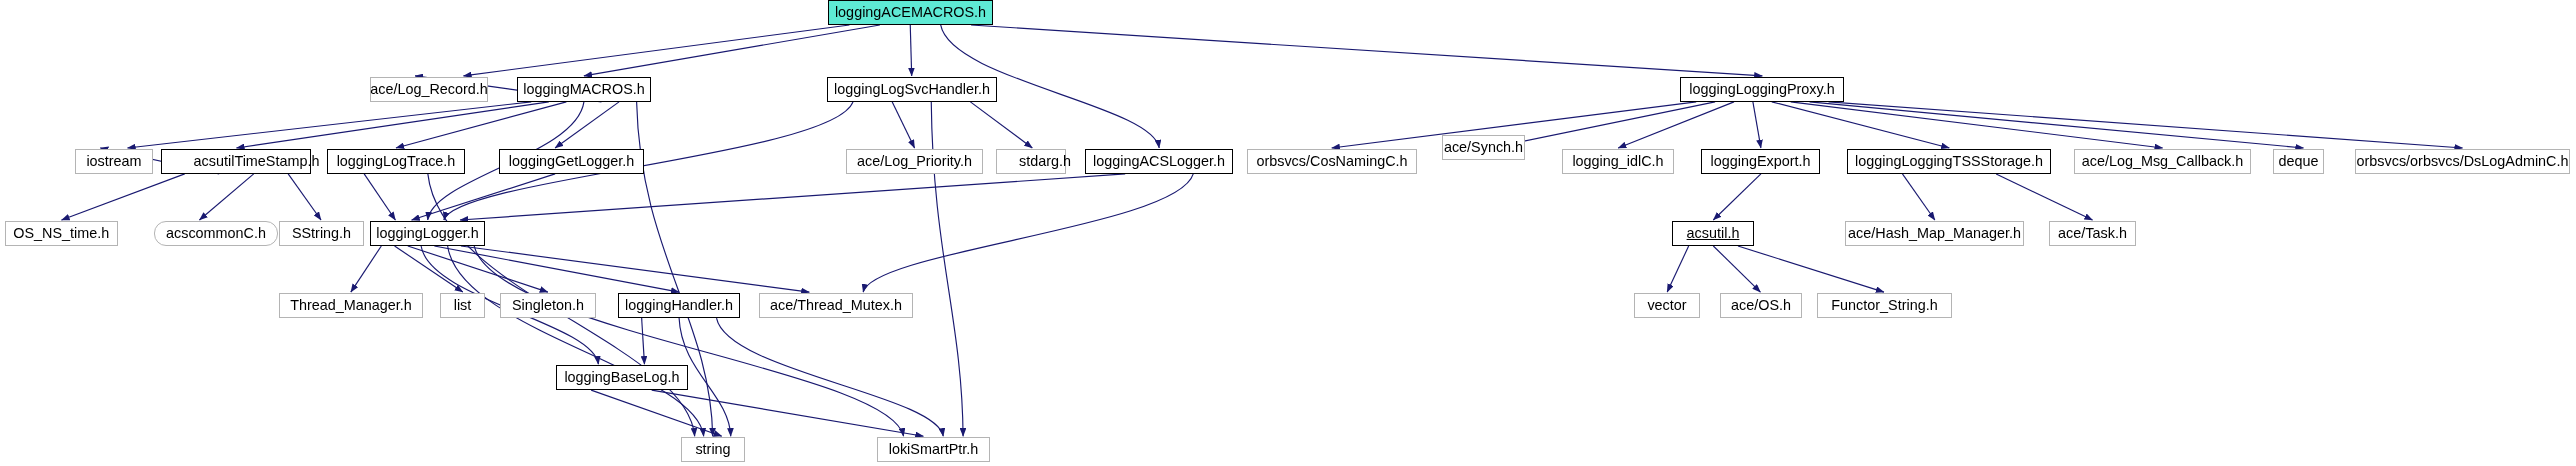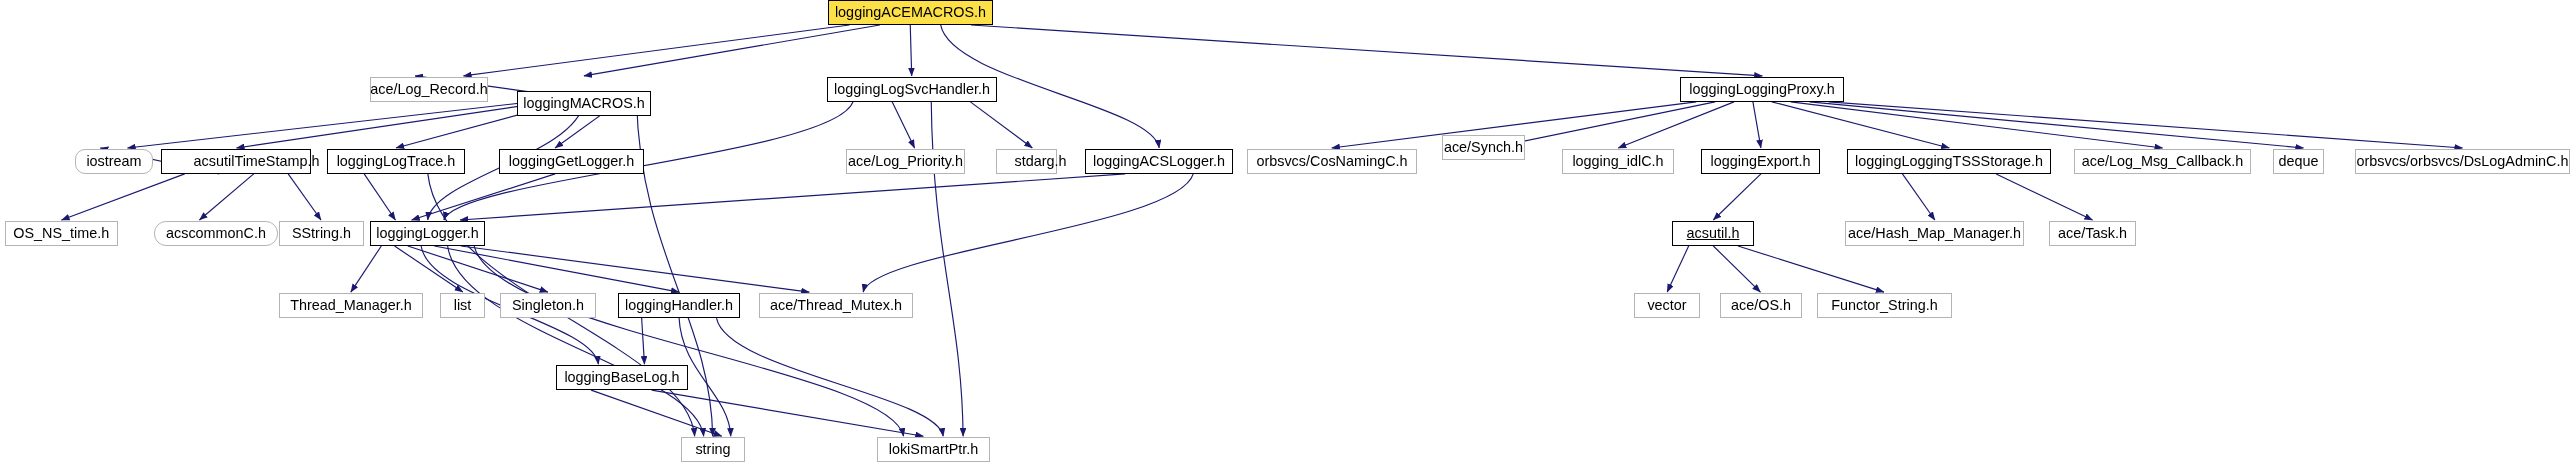--- a/index.html
+++ b/index.html
@@ -37,21 +37,21 @@
     background: #ffffff;
     border: 1px solid #b4b4b4;
     height: 25px;
     letter-spacing: 0px;
   }
   .node.strong {
     border: 1.9px solid #000000;
   }
   .node.root {
     border: 1.9px solid #000000;
-    background: #fde047;
+    background: #5eead4;
   }
   .node-label {
     display: block;
     padding: 0 6.7px;
   }
 </style>
 </head>
 <body>
 
 <div id="graph-canvas">
@@ -113,45 +113,45 @@
       <path d="M1756.8333333333333,256 L1734.5,304" fill="none" stroke="#191970" stroke-width="1.2" marker-end="url(#arrowhead)"></path>
       <path d="M1782.5,256 L1831.5,304" fill="none" stroke="#191970" stroke-width="1.2" marker-end="url(#arrowhead)"></path>
       <path d="M1808.1666666666667,256 L1960,304" fill="none" stroke="#191970" stroke-width="1.2" marker-end="url(#arrowhead)"></path>
     </svg>
 <div class="node root" style="left: 828px; top: 0px; width: 165px;">
       <span class="node-label">loggingACEMACROS.h</span>
     </div>
     <div class="node" style="left: 370px; top: 77px; width: 118px;">
       <span class="node-label">ace/Log_Record.h</span>
     </div>
-    <div class="node strong" style="left: 517px; top: 91px; width: 134px;">
+    <div class="node strong" style="left: 517px; top: 77px; width: 134px;">
       <span class="node-label">loggingMACROS.h</span>
     </div>
     <div class="node strong" style="left: 827px; top: 77px; width: 170px;">
       <span class="node-label">loggingLogSvcHandler.h</span>
     </div>
     <div class="node strong" style="left: 1680px; top: 77px; width: 164px;">
       <span class="node-label">loggingLoggingProxy.h</span>
     </div>
-    <div class="node" style="left: 75px; top: 149px; width: 78px; border-radius: 10px;">
+    <div class="node" style="left: 75px; top: 149px; width: 78px;">
       <span class="node-label">iostream</span>
     </div>
     <div class="node strong" style="left: 161px; top: 149px; width: 150px; padding-left: 41px;">
       <span class="node-label">acsutilTimeStamp.h</span>
     </div>
     <div class="node strong" style="left: 327px; top: 149px; width: 138px;">
       <span class="node-label">loggingLogTrace.h</span>
     </div>
     <div class="node strong" style="left: 483px; top: 149px; width: 145px; margin-left: 16px;">
       <span class="node-label">loggingGetLogger.h</span>
     </div>
-    <div class="node" style="left: 846px; top: 149px; width: 119px;">
+    <div class="node" style="left: 846px; top: 149px; width: 137px;">
       <span class="node-label">ace/Log_Priority.h</span>
     </div>
-    <div class="node" style="left: 996px; top: 149px; width: 61px; padding-left: 28px;">
+    <div class="node" style="left: 996px; top: 149px; width: 70px; padding-left: 28px;">
       <span class="node-label">stdarg.h</span>
     </div>
     <div class="node strong" style="left: 1085px; top: 149px; width: 148px;">
       <span class="node-label">loggingACSLogger.h</span>
     </div>
     <div class="node" style="left: 1247px; top: 149px; width: 170px;">
       <span class="node-label">orbsvcs/CosNamingC.h</span>
     </div>
     <div class="node" style="left: 1442px; top: 135px; width: 83px; align-items: center;">
       <span class="node-label">ace/Synch.h</span>

